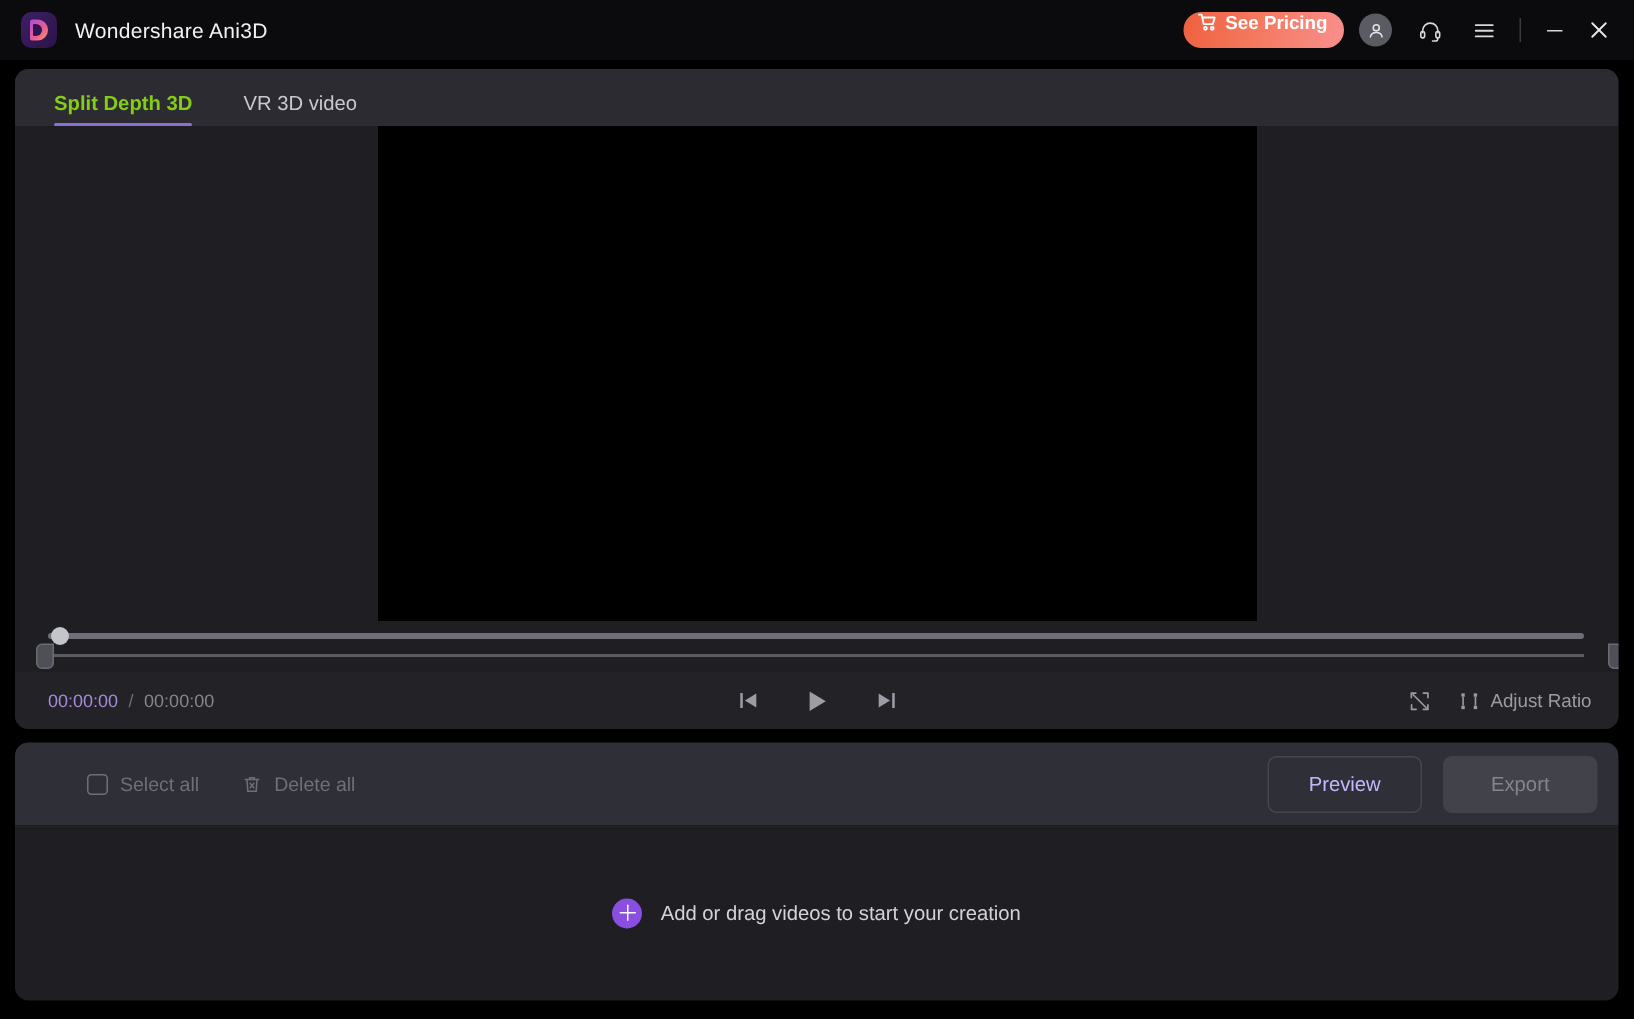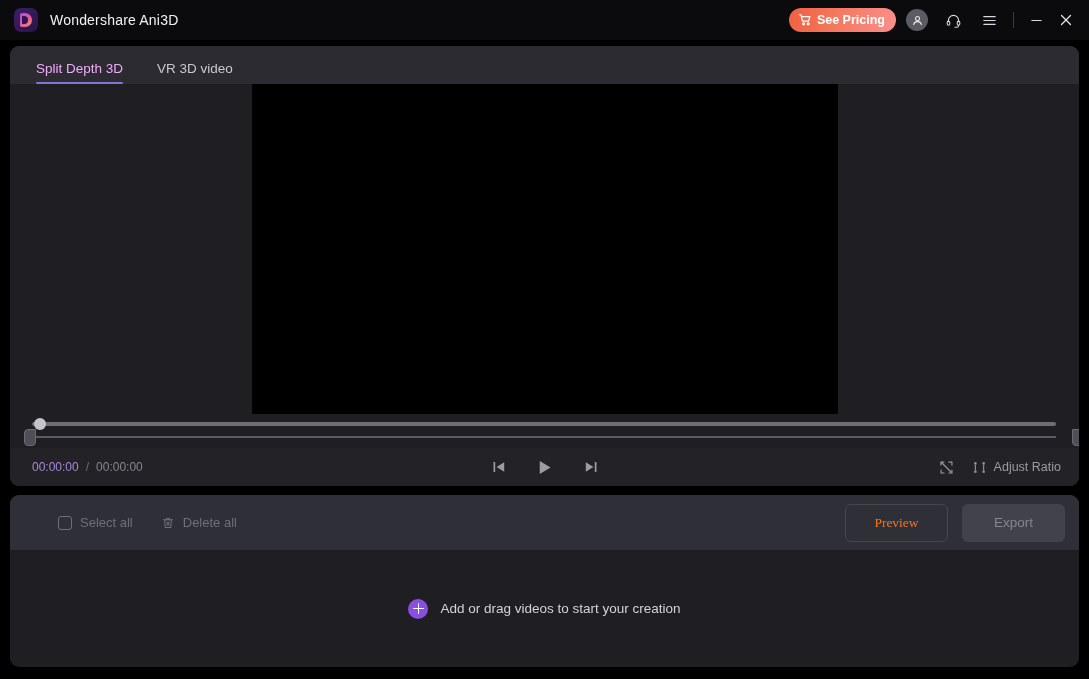--- a/index.html
+++ b/index.html
@@ -45,21 +45,21 @@
   .app-title {
     margin-left: 12px;
     color: #f2f2f4; font-size: 14px; letter-spacing: .2px;
   }
   .tb-right {
     margin-left: auto; display: flex; align-items: center;
     height: 40px; padding-right: 8px;
   }
 
   .pricing-btn {
-    display: flex; align-items: center; gap: 5px;
+    display: flex; align-items: flex-start; gap: 5px;
     height: 24px; padding: 0 11px 0 9px;
     border: none; border-radius: 12px;
     background: linear-gradient(100deg, #f0603f 0%, #f4795f 45%, #f98f8d 100%);
     color: #ffffff; font-size: 12.5px; font-weight: bold;
     font-family: "Liberation Sans", sans-serif;
     cursor: pointer; white-space: nowrap;
   }
   .icon-btn {
     width: 30px; height: 30px; margin-left: 6px;
     display: flex; align-items: center; justify-content: center;
@@ -92,21 +92,21 @@
     padding-left: 26px; gap: 34px;
     background: #2b2b31;
   }
   .tab {
     position: relative;
     font-size: 13.5px; color: #c8c8cf;
     padding-bottom: 8px; cursor: pointer;
     background: none; border: none;
     font-family: "Liberation Sans", sans-serif;
   }
-  .tab.active { color: #f0abfc; font-weight: normal; }
+  .tab.active { color: #84cc16; font-weight: bold; }
   .tab.active::after {
     content: ""; position: absolute;
     left: 0; right: 0; bottom: 0; height: 2px;
     background: #8a6fd4; border-radius: 1px;
   }
 
   .preview-wrap {
     position: relative;
     height: 330px; background: #1f1f23;
   }
@@ -221,22 +221,22 @@
   .checkbox {
     width: 14px; height: 14px; border: 1.5px solid #6e6f78;
     border-radius: 3px; flex: none;
   }
 
   .spacer { flex: 1; }
 
   .btn-preview {
     width: 103px; height: 38px;
     background: transparent; border: 1px solid #45464e;
-    border-radius: 6px; color: #f97316; font-size: 13.5px;
-    cursor: pointer; font-family: Liberation Serif, serif;
+    border-radius: 6px; color: #c4b5fd; font-size: 13.5px;
+    cursor: pointer; font-family: Liberation Sans, sans-serif;
   }
   .btn-export {
     width: 103px; height: 38px; margin-left: 14px;
     background: #41424a; border: none;
     border-radius: 6px; color: #84858d; font-size: 13.5px;
     cursor: pointer; font-family: "Liberation Sans", sans-serif;
   }
 
   .dropzone {
     height: 115px;

